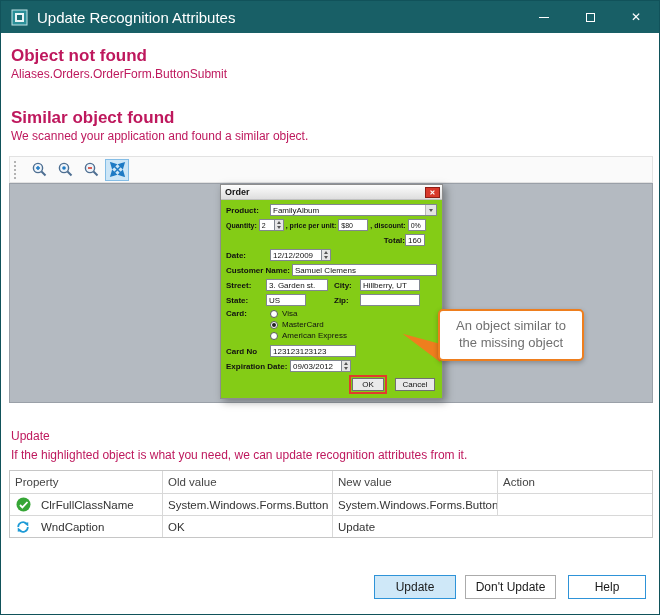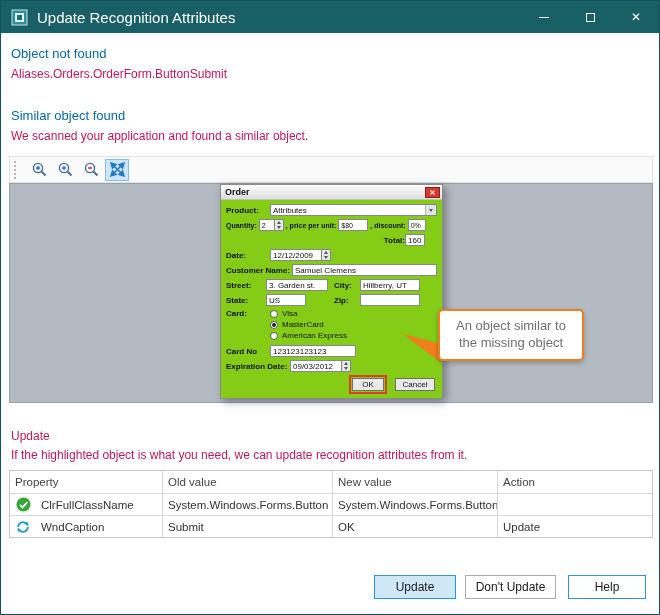--- a/index.html
+++ b/index.html
@@ -9,21 +9,21 @@
   .window { position:relative; width:660px; height:615px; background:#fff; border:1px solid #11525a; overflow:hidden; }
 
   .titlebar { position:absolute; top:0; left:0; right:0; height:32px; background:#185f66; display:flex; align-items:center; padding-left:10px; }
   .app-icon { width:17px; height:17px; margin-right:9px; flex:0 0 auto; }
   .title { color:#fff; font-size:15px; }
   .win-controls { margin-left:auto; display:flex; height:32px; }
   .win-btn { width:46px; height:32px; display:flex; align-items:center; justify-content:center; color:#fff; font-size:12px; }
   .glyph-min { width:10px; height:1px; background:#fff; }
   .glyph-max { width:9px; height:9px; border:1px solid #fff; }
 
-  .h-bold { position:absolute; left:10px; font-size:13px; font-weight:normal; color:#0369a1; }
+  .h-bold { position:absolute; left:10px; font-size:17px; font-weight:bold; color:#be185d; }
   .txt { position:absolute; left:10px; font-size:12px; color:#be185d; }
 
   .toolbar { position:absolute; left:8px; top:155px; width:644px; height:27px; background:#fafafa; border:1px solid #e2e2e2; display:flex; align-items:center; padding:0 4px; gap:2px; }
   .grip { width:5px; height:18px; border-left:2px dotted #b3b3b3; margin-right:6px; }
   .tb-btn { width:24px; height:22px; display:flex; align-items:center; justify-content:center; border:1px solid transparent; }
   .tb-btn.selected { background:#cde6f7; border-color:#84bde6; }
 
   .preview { position:absolute; left:8px; top:182px; width:644px; height:220px; background:#b4bac1; border:1px solid #9aa0a8; }
 
   .order { position:absolute; left:210px; top:0; width:223px; height:215px; background:#84cc16; border:1px solid #8d8d8d; box-shadow:3px 3px 8px rgba(0,0,0,.35); font-size:8px; color:#111; }
@@ -134,21 +134,21 @@
     <div class="order">
       <div class="order-tb">
         <span>Order</span>
         <span class="order-close">✕</span>
       </div>
       <div class="order-body">
 
         <div class="frow">
           <span class="flbl" style="width:44px">Product:</span>
           <span class="fi" style="flex:1; padding-right:0">
-            <span>Attributes</span>
+            <span>FamilyAlbum</span>
             <span class="combo-arrow">
                 <span class="tri-dn"></span>
               </span>
           </span>
         </div>
 
         <div class="frow" style="font-size:7px">
           <span class="flbl">Quantity:</span>
           <span class="fi" style="width:16px;margin-left:2px;font-size:7px">2</span>
           <span class="spin">
@@ -268,21 +268,20 @@
     <div class="tr">
       <div class="td noleft icon-td">
         <svg width="14" height="14" viewBox="0 0 16 16">
           <path d="M13.5 8a5.5 5.5 0 0 1-9.4 3.9" stroke="#1d9ad6" stroke-width="2" fill="none"></path>
           <path d="M2.5 8a5.5 5.5 0 0 1 9.4-3.9" stroke="#1d9ad6" stroke-width="2" fill="none"></path>
           <polygon points="2,13.5 2,8.5 6.8,12.2" fill="#1d9ad6"></polygon>
           <polygon points="14,2.5 14,7.5 9.2,3.8" fill="#1d9ad6"></polygon>
         </svg>
       </div>
       <div class="td noleft">WndCaption</div>
-      <div class="td">Submit</div>
       <div class="td">OK</div>
       <div class="td">Update</div>
     </div>
   </div>
 
   <div class="fbtn primary" style="left:373px;width:82px">Update</div>
   <div class="fbtn blue-border" style="left:567px;width:78px">Help</div>
   <div class="fbtn" style="left:464px;width:91px">Don't Update</div>
 
 </div>

